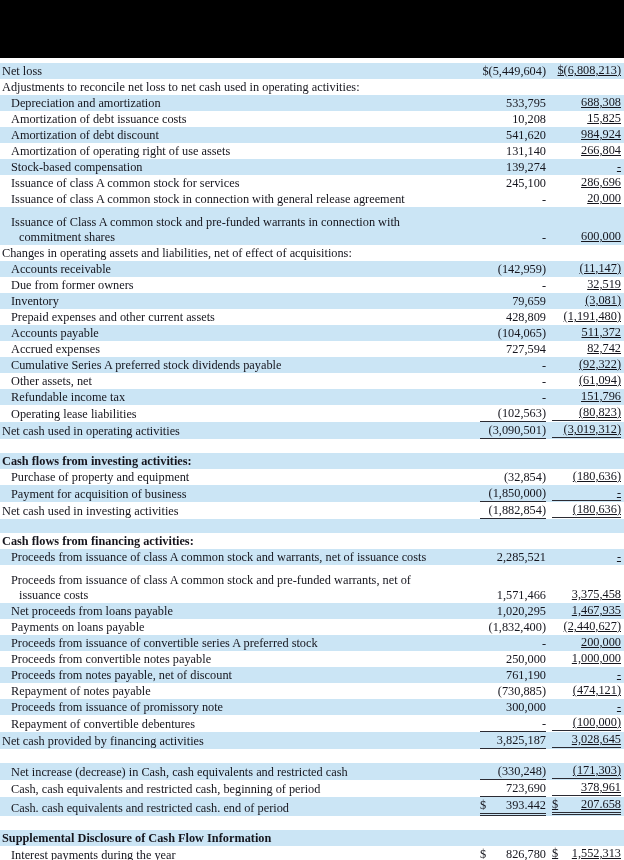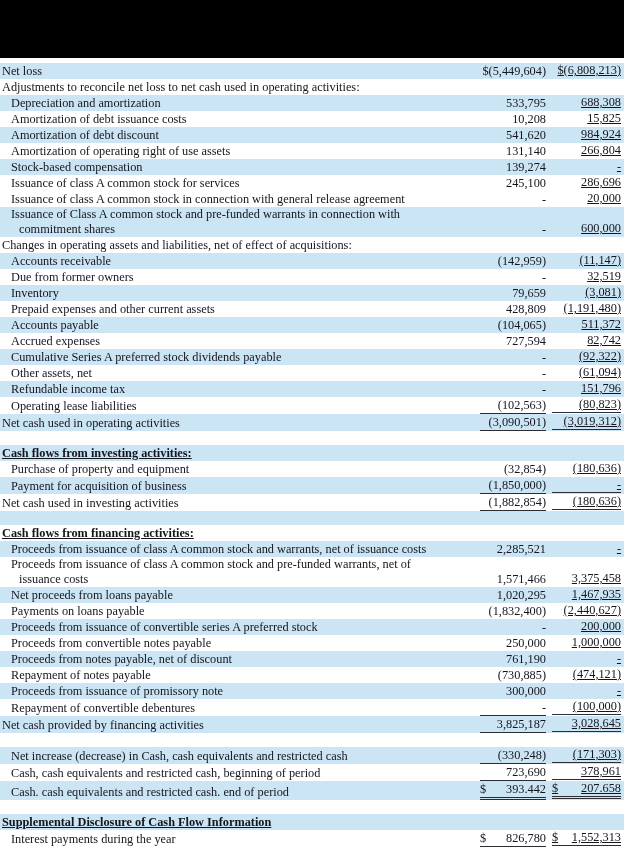--- a/index.html
+++ b/index.html
@@ -17,30 +17,30 @@
   .bar-top{height:58px;background:var(--redaction);}
   .sliver{height:5px;background:#ffffff;}
   table.cf{
     width:624px;border-collapse:collapse;table-layout:fixed;
   }
   col.c-label{width:476px;}
   col.c-v1{width:72px;}
   col.c-v2{width:76px;}
   tr{height:16px;border-radius:7px;}
   tr.blank{height:14px;}
-  tr.tall{height:30px;}
+  tr.tall{height:38px;}
   tr.shade{background:var(--shade);}
   td{
     padding:0;vertical-align:bottom;
     font-size:12.3px;line-height:15px;white-space:nowrap;
   }
   td.lbl{padding-left:2px;overflow:hidden;}
   td.lbl .ind1{padding-left:9px;}
   td.lbl .line2{padding-left:17px;}
-  .bold{font-weight:bold;text-decoration:underline;}
+  .bold{font-weight:bold;}
   td.a1{padding:0 2px 0 4px;}
   td.a2{padding:0 3px 1px 4px;text-decoration:underline;}
   .amt{
     display:flex;justify-content:flex-end;align-items:baseline;
     width:100%;box-sizing:border-box;min-height:15px;
   }
   .amt.with-cur{justify-content:space-between;}
   .amt.u-s{border-bottom:1px solid var(--rule);}
   .amt.u-d{border-bottom:3px double var(--rule);}
 </style>

